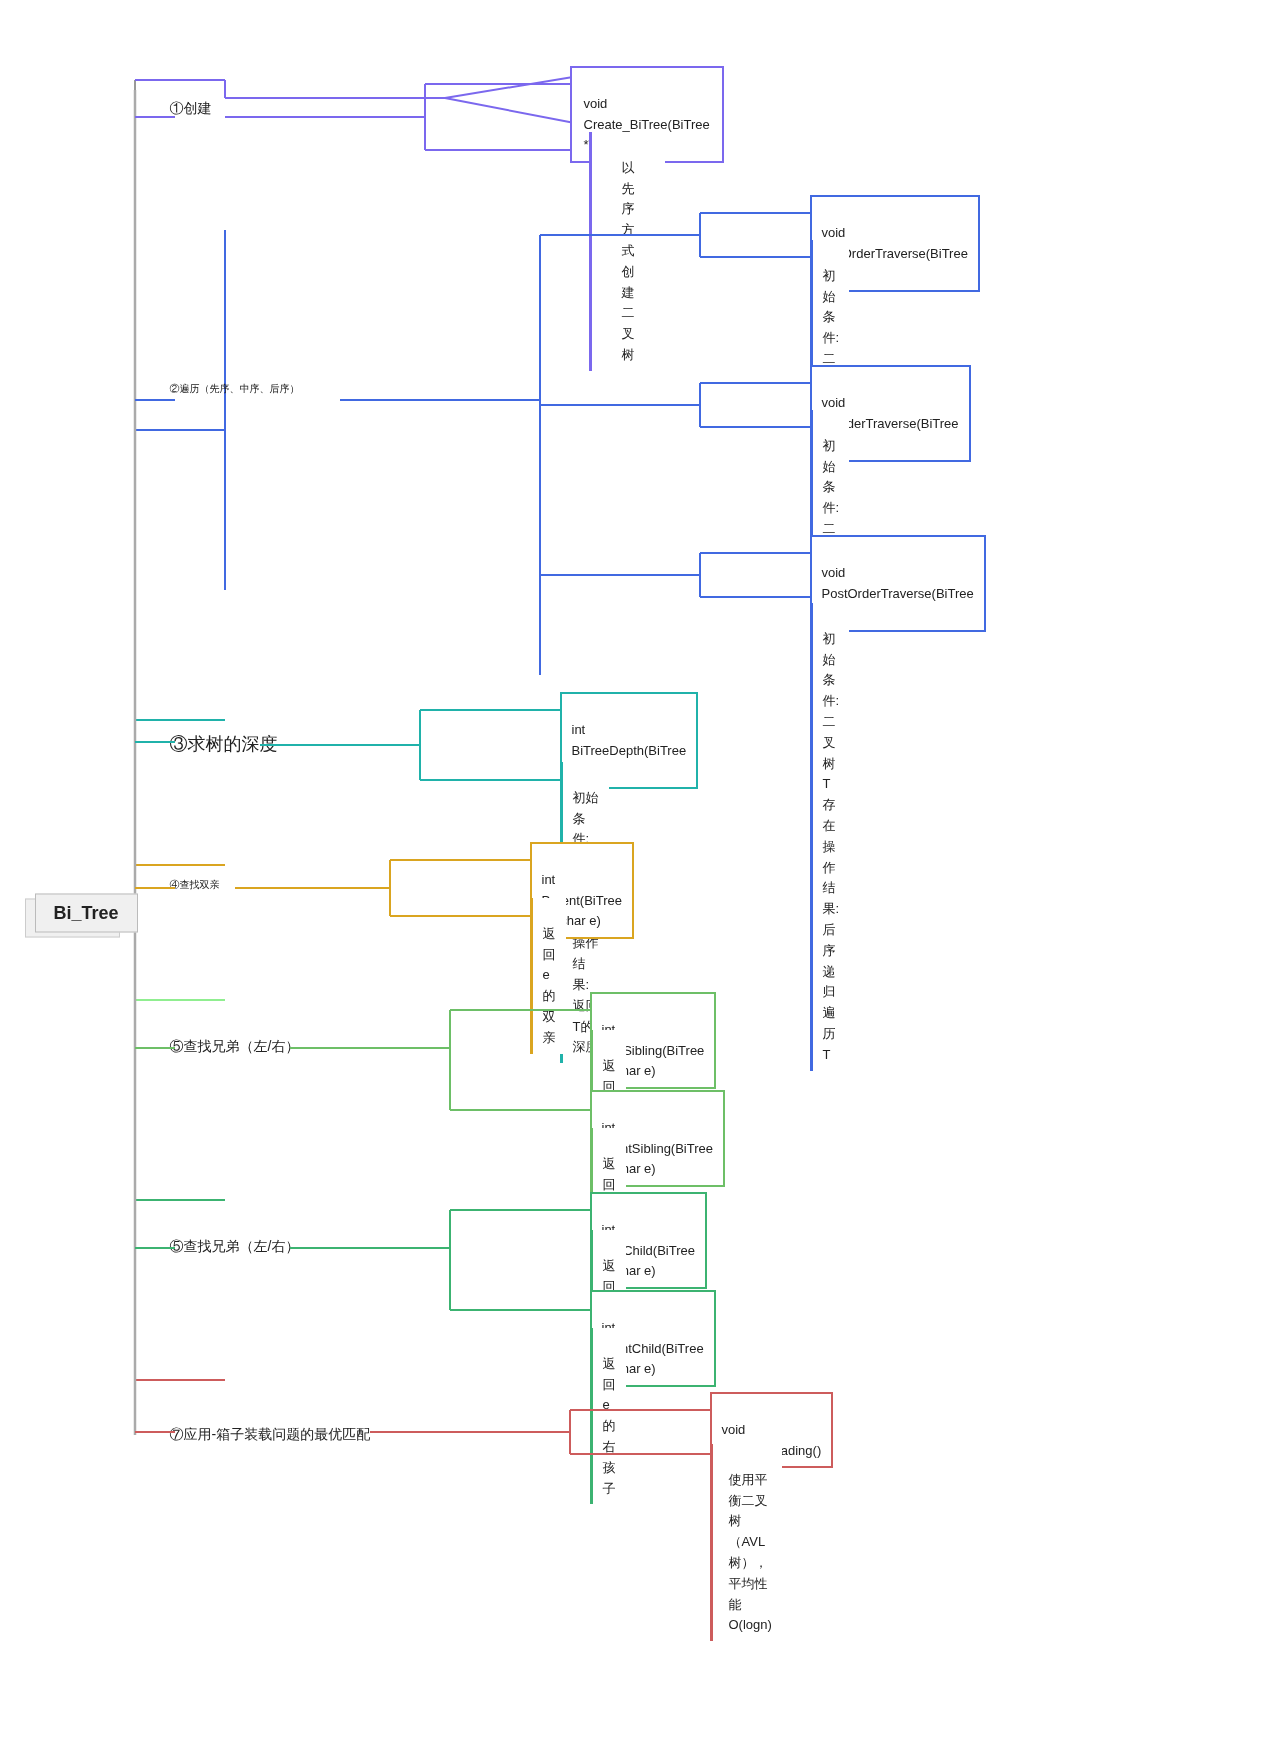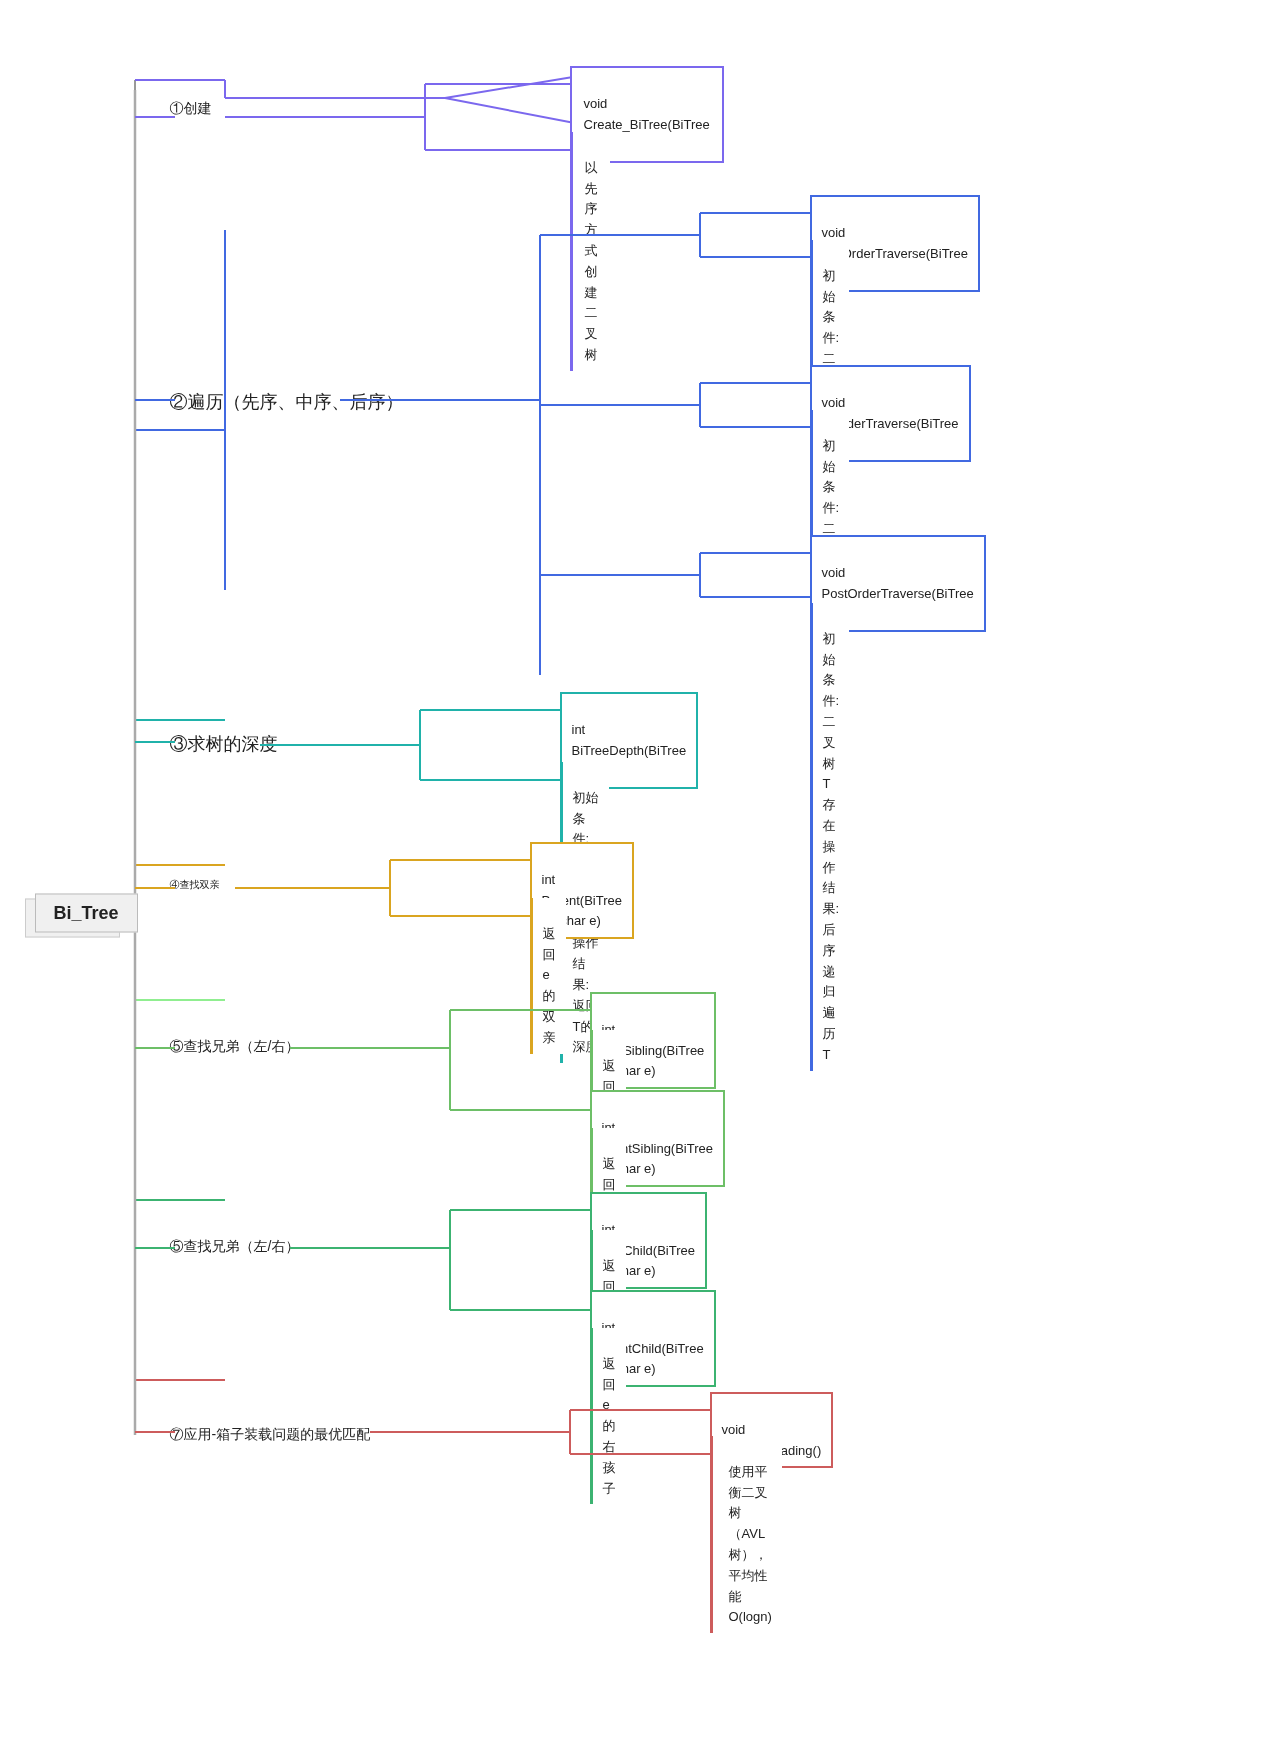--- a/index.html
+++ b/index.html
@@ -98,27 +98,27 @@
       <line x1="255" y1="55" x2="255" y2="22" stroke="#7B68EE" stroke-width="2"></line>
       <line x1="255" y1="55" x2="255" y2="88" stroke="#7B68EE" stroke-width="2"></line>
       <line x1="255" y1="22" x2="400" y2="22" stroke="#7B68EE" stroke-width="2"></line>
       <line x1="255" y1="88" x2="400" y2="88" stroke="#7B68EE" stroke-width="2"></line>
     </svg>
 
     <div class="box" style="border-color:#7B68EE; top:4px; left:400px; padding:5px 12px;">
       <span>void Create_BiTree(BiTree *T)</span>
     </div>
 
-    <div class="box" style="border-color:#7B68EE; border-width:0 0 0 3px; top:70px; left:400px; padding:5px 12px;">
+    <div class="box" style="border-color:#7B68EE; border-width:0 0 0 3px; top:70px; left:419px; padding:5px 30px;">
       <span>以先序方式创建二叉树</span>
     </div>
   </div>
 
   <div style="position:absolute; top:155px; left:145px;">
-    <div style="position:absolute; left:0; top:205px; font-size:18px; white-space:nowrap;">②遍历（先序、中序、后序）</div>
+    <div style="position:absolute; left:0; top:197px; font-size:10px; white-space:nowrap;">②遍历（先序、中序、后序）</div>
     <svg style="position:absolute;top:0;left:0;overflow:visible;" width="900" height="560">
 
       <line x1="170" y1="215" x2="370" y2="215" stroke="#4169E1" stroke-width="2"></line>
 
       <line x1="370" y1="50" x2="370" y2="490" stroke="#4169E1" stroke-width="2"></line>
 
       <line x1="370" y1="50" x2="530" y2="50" stroke="#4169E1" stroke-width="2"></line>
       <line x1="370" y1="220" x2="530" y2="220" stroke="#4169E1" stroke-width="2"></line>
       <line x1="370" y1="390" x2="530" y2="390" stroke="#4169E1" stroke-width="2"></line>
 
@@ -247,21 +247,21 @@
     <div style="position:absolute; left:0; top:26px; font-size:14px; white-space:nowrap;">⑦应用-箱子装载问题的最优匹配</div>
     <svg style="position:absolute;top:0;left:0;overflow:visible;" width="800" height="100">
       <line x1="200" y1="32" x2="400" y2="32" stroke="#CD5C5C" stroke-width="2"></line>
       <line x1="400" y1="10" x2="400" y2="54" stroke="#CD5C5C" stroke-width="2"></line>
       <line x1="400" y1="10" x2="540" y2="10" stroke="#CD5C5C" stroke-width="2"></line>
       <line x1="400" y1="54" x2="540" y2="54" stroke="#CD5C5C" stroke-width="2"></line>
     </svg>
     <div class="box" style="border-color:#CD5C5C; top:-8px; left:540px;">
       <span>void test_boxloading()</span>
     </div>
-    <div class="box" style="border-color:#CD5C5C; border-width:0 0 0 3px; top:36px; left:540px;padding-left:16px;">
+    <div class="box" style="border-color:#CD5C5C; border-width:0 0 0 3px; top:44px; left:540px;padding-left:16px;">
       <span>使用平衡二叉树（AVL树），平均性能O(logn)</span>
     </div>
   </div>
 
   <svg style="position:absolute;top:0;left:0;overflow:visible;pointer-events:none;" width="1220" height="1700">
 
     <line x1="110" y1="60" x2="110" y2="1405" stroke="#aaa" stroke-width="2.5"></line>
 
     <line x1="110" y1="87" x2="150" y2="87" stroke="#7B68EE" stroke-width="2"></line>
 

